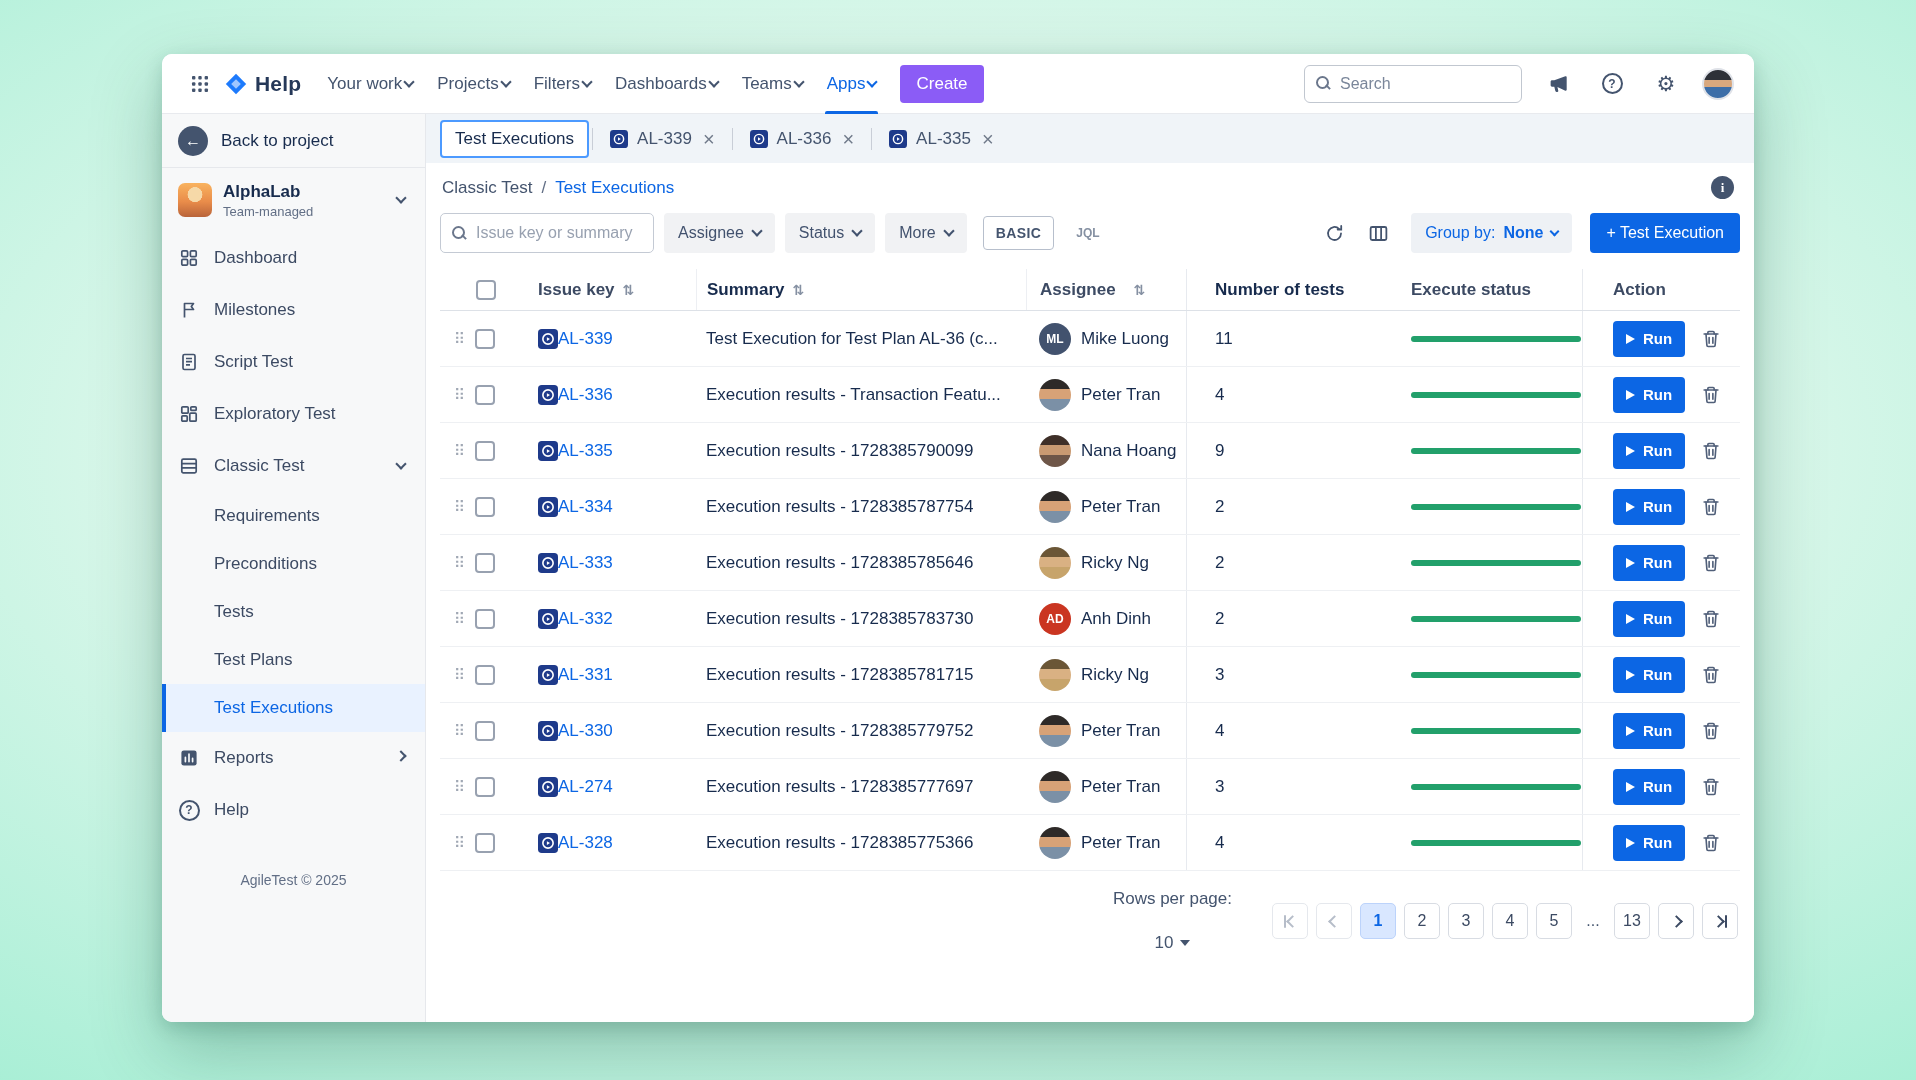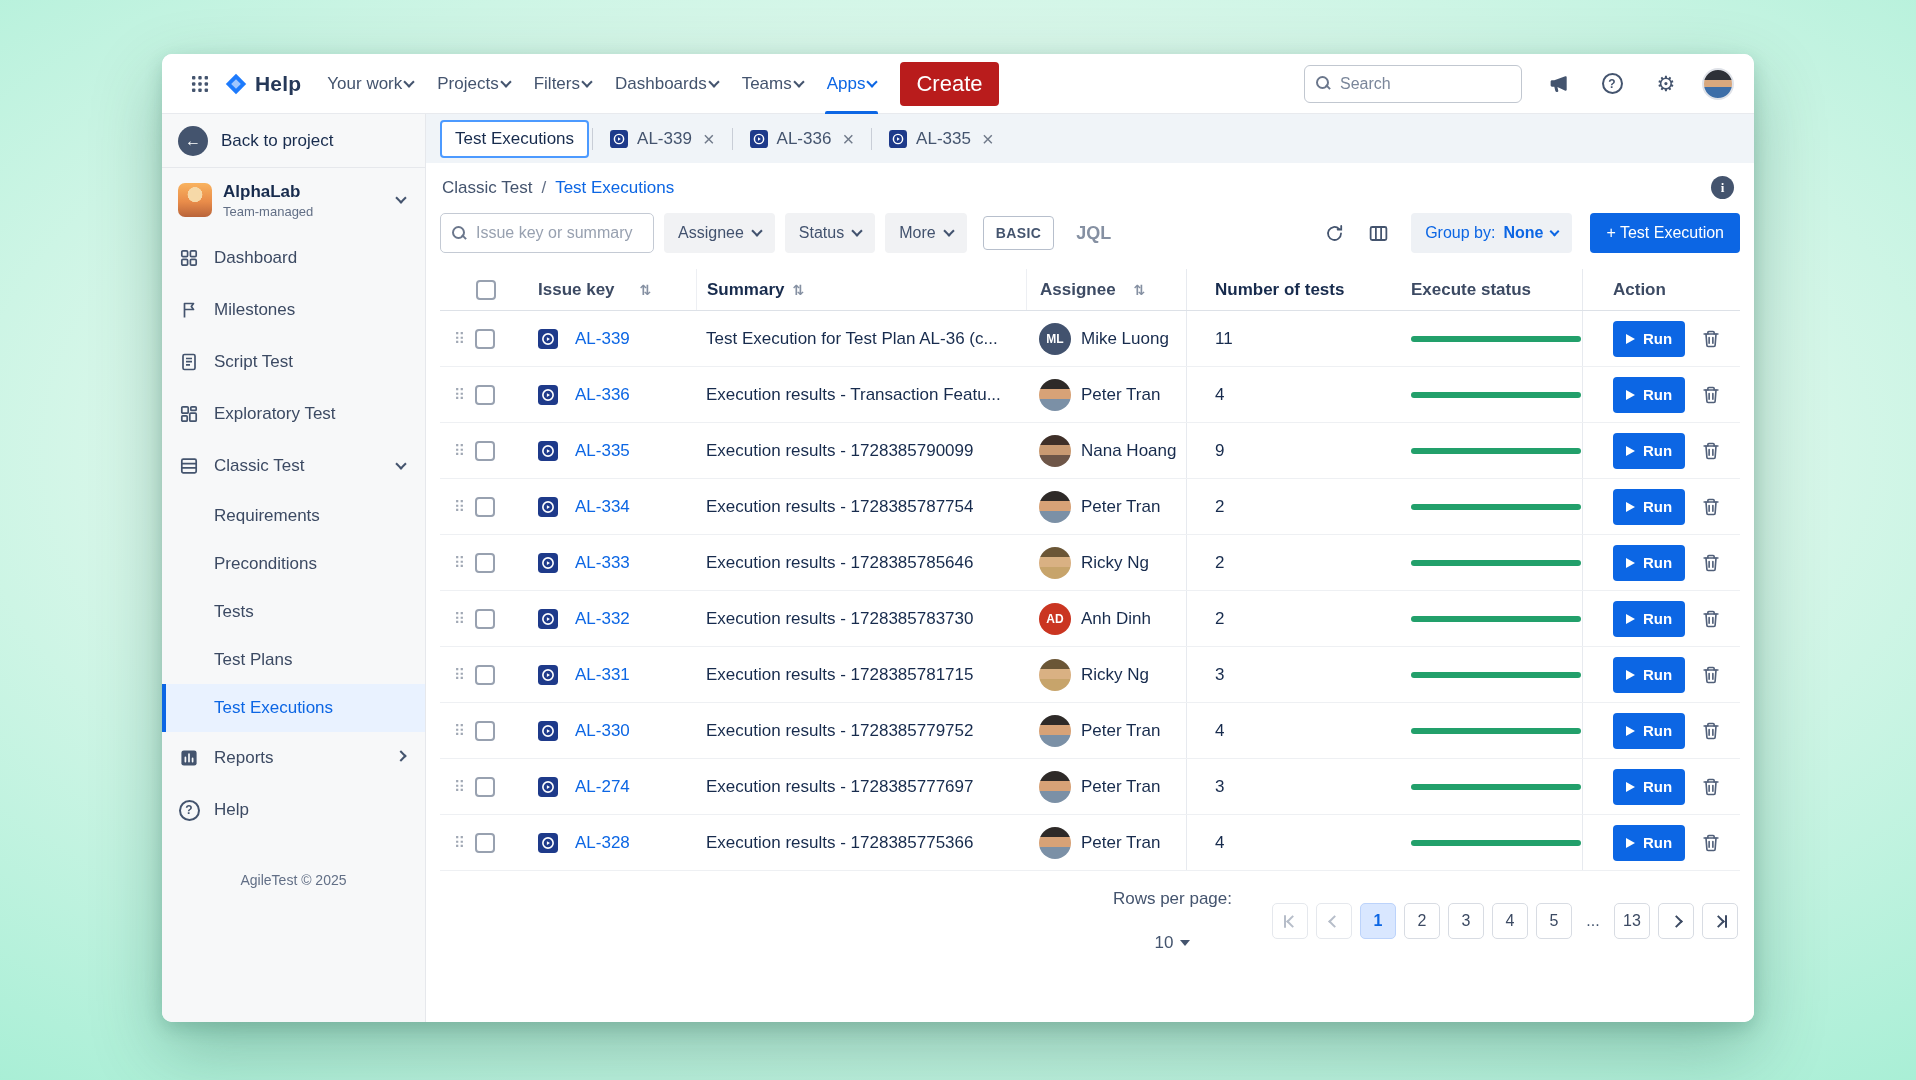--- a/index.html
+++ b/index.html
@@ -20,21 +20,21 @@
   .navbar { height:60px; flex:none; display:flex; align-items:center; justify-content:space-between; padding:0 20px; border-bottom:1px solid #e8eaee; background:#fff; }
   .nav-left { display:flex; align-items:center; height:100%; }
   .icon-btn { display:flex; align-items:center; justify-content:center; width:36px; height:36px; border:none; background:transparent; cursor:pointer; color:#44546e; }
   .logo { display:flex; align-items:center; gap:7px; margin:0 14px 0 6px; }
   .logo-text { font-size:21px; font-weight:700; color:#253858; letter-spacing:.2px; }
   .nav-item { position:relative; height:60px; display:flex; align-items:center; gap:3px; padding:0 12px; border:none; background:transparent; font-family:inherit; font-size:17px; color:#44546e; cursor:pointer; }
   .nav-item.active { color:#0c66e4; font-weight:500; }
   .nav-item.active::after { content:""; position:absolute; left:10px; right:10px; bottom:0; height:3px; background:#0c66e4; border-radius:2px 2px 0 0; }
   .chev { display:inline-block; width:8px; height:8px; border-right:2px solid currentColor; border-bottom:2px solid currentColor; transform:rotate(45deg); margin-top:-4px; }
   .chev.right { transform:rotate(-45deg); }
-  .create-btn { margin-left:12px; background:#b91c1c; color:#fff; border:none; border-radius:4px; padding:9px 16px; font-family:inherit; font-size:22px; font-weight:500; cursor:pointer; }
+  .create-btn { margin-left:12px; background:#8b5cf6; color:#fff; border:none; border-radius:4px; padding:9px 16px; font-family:inherit; font-size:17px; font-weight:500; cursor:pointer; }
   .nav-right { display:flex; align-items:center; gap:18px;justify-content:space-between; }
   .search-box { display:flex; align-items:center; gap:9px; width:218px; height:38px; border:1px solid #c1c7d0; border-radius:6px; padding:0 11px; background:#fff; }
   .search-box input { border:none; outline:none; width:100%; font-family:inherit; font-size:16px; color:#172b4d; background:transparent; }
   .search-box input::placeholder { color:#7a869a; }
   .mag { position:relative; width:15px; height:15px; flex:none; }
   .mag::before { content:""; position:absolute; width:9px; height:9px; border:2px solid #6b778c; border-radius:50%; left:0; top:0; }
   .mag::after { content:""; position:absolute; width:2px; height:6px; background:#6b778c; transform:rotate(-45deg); left:11px; top:8px; }
   .gear-glyph { font-size:21px; color:#44546e; line-height:1; }
   .q-circle { width:21px; height:21px; border:2px solid #44546e; border-radius:50%; display:flex; align-items:center; justify-content:center; font-size:12px; font-weight:700; color:#44546e; }
   .nav-avatar { width:32px; height:32px; border-radius:50%; background: linear-gradient(180deg,#2e3138 0 34%, #d8a87e 34% 62%, #3c6ea8 62% 100%); border:2px solid #dfe2e8; cursor:pointer; }
@@ -77,36 +77,36 @@
   .crumb-sep { color:#626f86; }
   .crumb-current { color:#0c66e4; cursor:pointer; }
   .info-icon { width:23px; height:23px; border-radius:50%; background:#44546e; color:#fff; display:flex; align-items:center; justify-content:center; font-size:13px; font-weight:700; font-family:"Liberation Serif", serif; cursor:pointer; }
 
   .toolbar { display:flex; align-items:center; padding:8px 14px 16px 14px; gap:10px; }
   .filter-search { display:flex; align-items:center; gap:9px; width:214px; height:40px; border:1px solid #c4cad4; border-radius:5px; padding:0 11px; background:#fff; }
   .filter-search input { border:none; outline:none; width:100%; font-family:inherit; font-size:16px; color:#172b4d; background:transparent; }
   .filter-search input::placeholder { color:#98a1b0; }
   .filter-btn { display:flex; align-items:center; gap:9px; height:40px; padding:0 14px; background:#f1f2f4; border:none; border-radius:4px; font-family:inherit; font-size:16px; color:#42526e; cursor:pointer; }
   .basic-chip { height:34px; padding:0 12px; display:flex; align-items:center; background:#fff; border:1px solid #b7bfcc; border-radius:4px; font-size:14px; font-weight:600; color:#44546e; letter-spacing:.4px; margin-left:6px; cursor:pointer; }
-  .jql-label { font-size:18px; font-weight:600; color:#8590a2; margin-left:12px; cursor:pointer; }
+  .jql-label { font-size:12px; font-weight:600; color:#8590a2; margin-left:12px; cursor:pointer; }
   .toolbar-spacer { flex:1; }
   .tool-icon { background:transparent; border:none; cursor:pointer; display:flex; align-items:center; justify-content:center; width:34px; height:34px; }
   .groupby-btn { display:flex; align-items:center; gap:8px; height:40px; padding:0 14px; background:#eef1f5; border:none; border-radius:4px; font-family:inherit; font-size:16px; color:#0c66e4; font-weight:500; cursor:pointer; margin-left:6px; }
   .groupby-btn .chev { width:7px; height:7px; }
   .add-btn { height:40px; padding:0 16px; background:#0c66e4; color:#fff; border:none; border-radius:4px; font-family:inherit; font-size:16px; font-weight:500; cursor:pointer; margin-left:8px; }
 
   
   .table { margin:0 14px; }
   .thead, .trow { display:grid; grid-template-columns:66px 190px 330px 160px 200px 196px 160px; align-items:center; }
   .thead { height:42px; border-bottom:1px solid #dde1e7; font-size:17px; font-weight:700; color:#3c4a63; }
   .trow { height:56px; border-bottom:1px solid #eef0f3; }
   .cell { display:flex; align-items:center; height:100%; }
   .c-check { padding-left:14px; gap:10px; }
   .thead .c-check { padding-left:36px; }
-  .c-key { padding-left:32px; gap:17px; }
+  .c-key { padding-left:32px; gap:0; }
   .c-summary { padding-left:10px; font-size:17px; color:#172b4d; white-space:nowrap; overflow:hidden; }
   .c-assignee { padding-left:13px; gap:10px; }
   .c-number { padding-left:28px; font-size:17px; color:#172b4d; }
   .c-status { padding-left:25px; }
   .c-action { padding-left:30px; }
   .c-number, .c-action { border-left:1px solid #e7eaef; }
   .thead .c-summary, .thead .c-assignee { border-left:1px solid #edeff3; }
   .sort-glyph { font-size:14px; color:#8590a2; margin-left:8px; }
   .drag { font-size:15px; color:#a0a8b4; cursor:grab; line-height:1; }
   .checkbox { width:20px; height:20px; border:2px solid #98a1b0; border-radius:4px; background:#fff; flex:none; cursor:pointer; }

